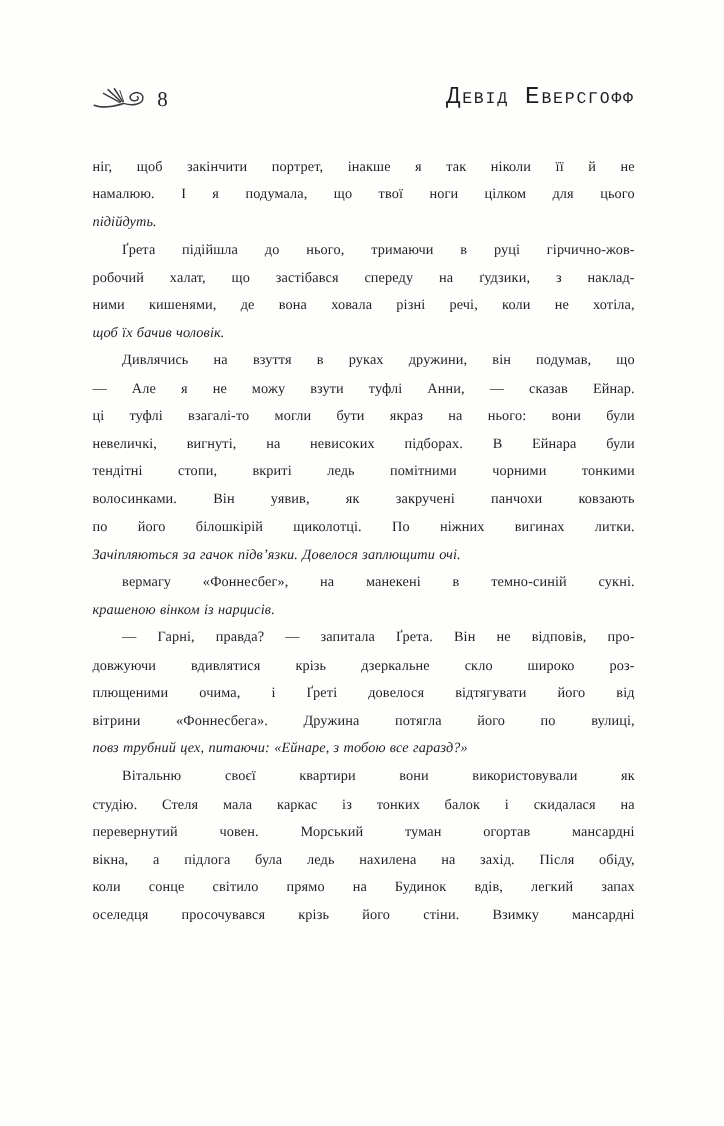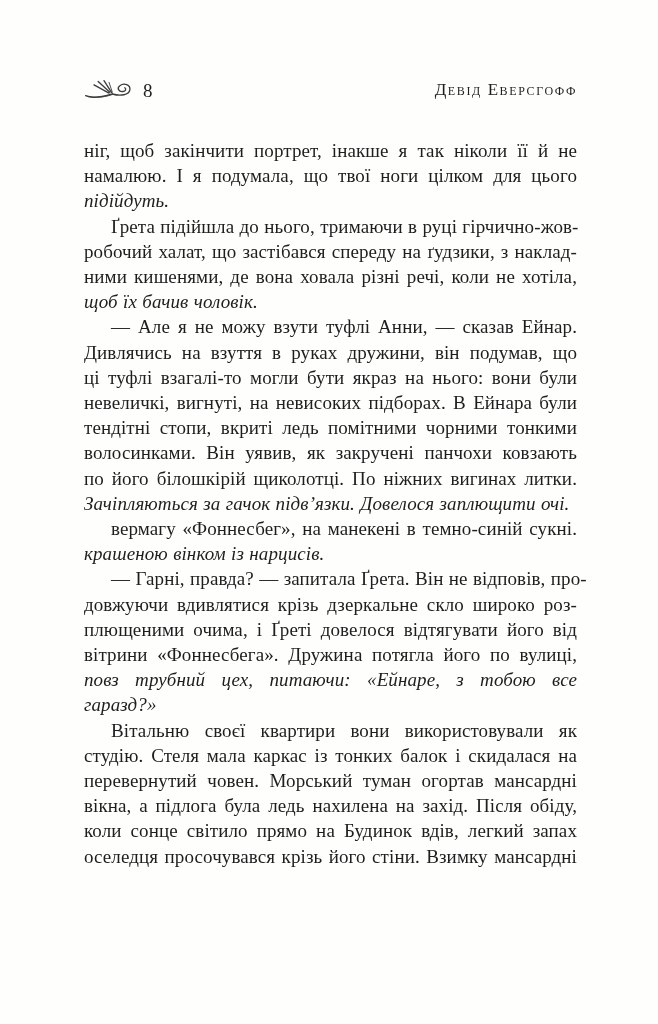--- a/index.html
+++ b/index.html
@@ -42,33 +42,34 @@
   .ornament svg { width: 100%; height: 100%; }
   .page-number {
     font-size: 19px;
     line-height: 1;
     padding-top: 2px;
   }
   .running-head {
     font-variant: small-caps;
     font-variant-caps: small-caps;
     letter-spacing: 1.6px;
-    font-size: 17px;
+    font-size: 22px;
     line-height: 1;
     white-space: nowrap;
+    font-family: Liberation Mono, monospace;
   }
   .body-text {
     position: absolute;
     top: 138px;
     left: 84px;
     right: 81px;
   }
   .para { margin: 0; padding: 0; }
   .line {
-    font-size: 19px;
+    font-size: 13px;
     line-height: 25.2px;
     text-align: justify;
     text-align-last: justify;
     letter-spacing: 0.1px;
     word-spacing: 0.5px;
     white-space: nowrap;
   }
   .line-last {
     text-align-last: left;
     white-space: normal;
@@ -110,22 +111,22 @@
         <div class="line">намалюю. І я подумала, що твої ноги цілком для цього</div>
         <div class="line line-last">підійдуть.</div>
       </div>
       <div class="para para-indent">
         <div class="line">Ґрета підійшла до нього, тримаючи в руці гірчично-жов-</div>
         <div class="line">робочий халат, що застібався спереду на ґудзики, з наклад-</div>
         <div class="line">ними кишенями, де вона ховала різні речі, коли не хотіла,</div>
         <div class="line line-last">щоб їх бачив чоловік.</div>
       </div>
       <div class="para para-indent">
+        <div class="line">Дивлячись на взуття в руках дружини, він подумав, що</div>
         <div class="line">— Але я не можу взути туфлі Анни, — сказав Ейнар.</div>
-        <div class="line">Дивлячись на взуття в руках дружини, він подумав, що</div>
         <div class="line">ці туфлі взагалі-то могли бути якраз на нього: вони були</div>
         <div class="line">невеличкі, вигнуті, на невисоких підборах. В Ейнара були</div>
         <div class="line">тендітні стопи, вкриті ледь помітними чорними тонкими</div>
         <div class="line">волосинками. Він уявив, як закручені панчохи ковзають</div>
         <div class="line">по його білошкірій щиколотці. По ніжних вигинах литки.</div>
         <div class="line line-last">Зачіпляються за гачок підв’язки. Довелося заплющити очі.</div>
       </div>
       <div class="para para-indent">
         <div class="line">вермагу «Фоннесбег», на манекені в темно-синій сукні.</div>
         <div class="line line-last">крашеною вінком із нарцисів.</div>

